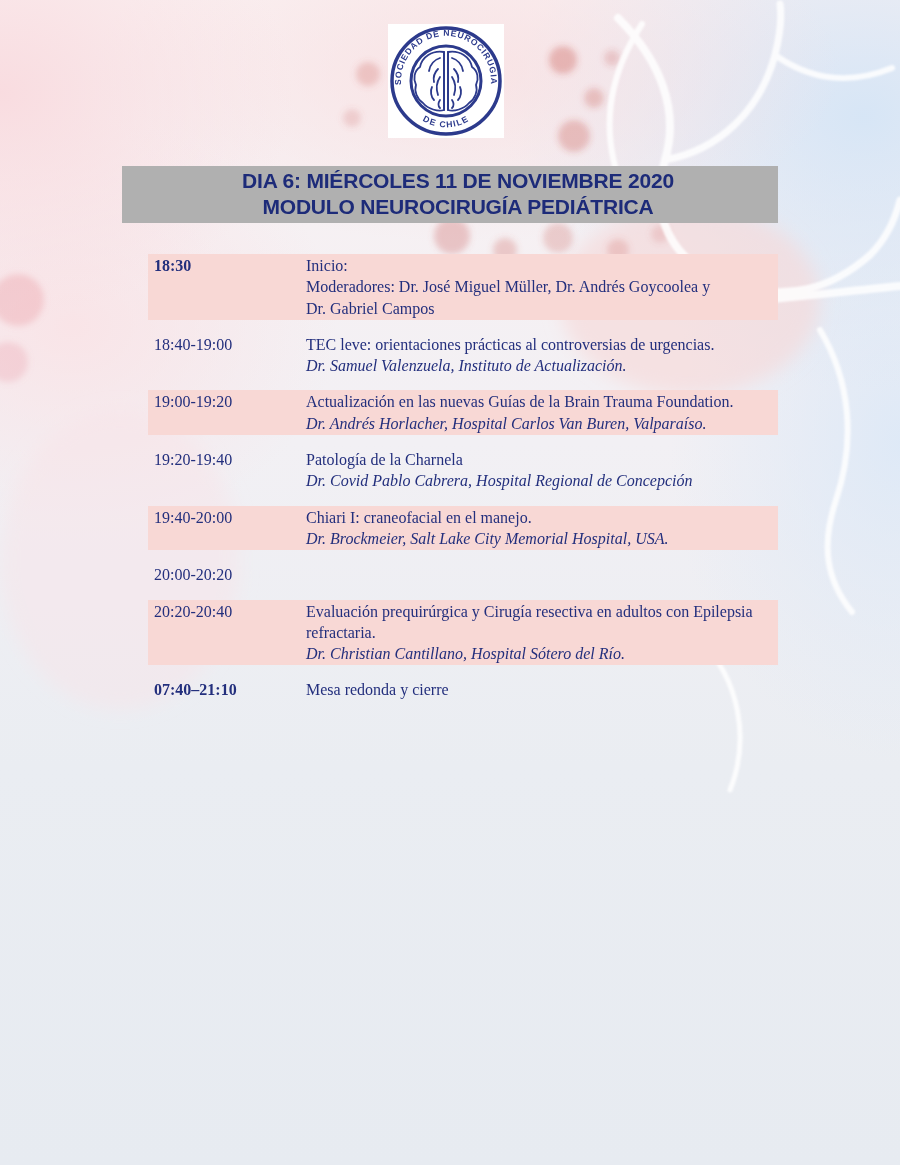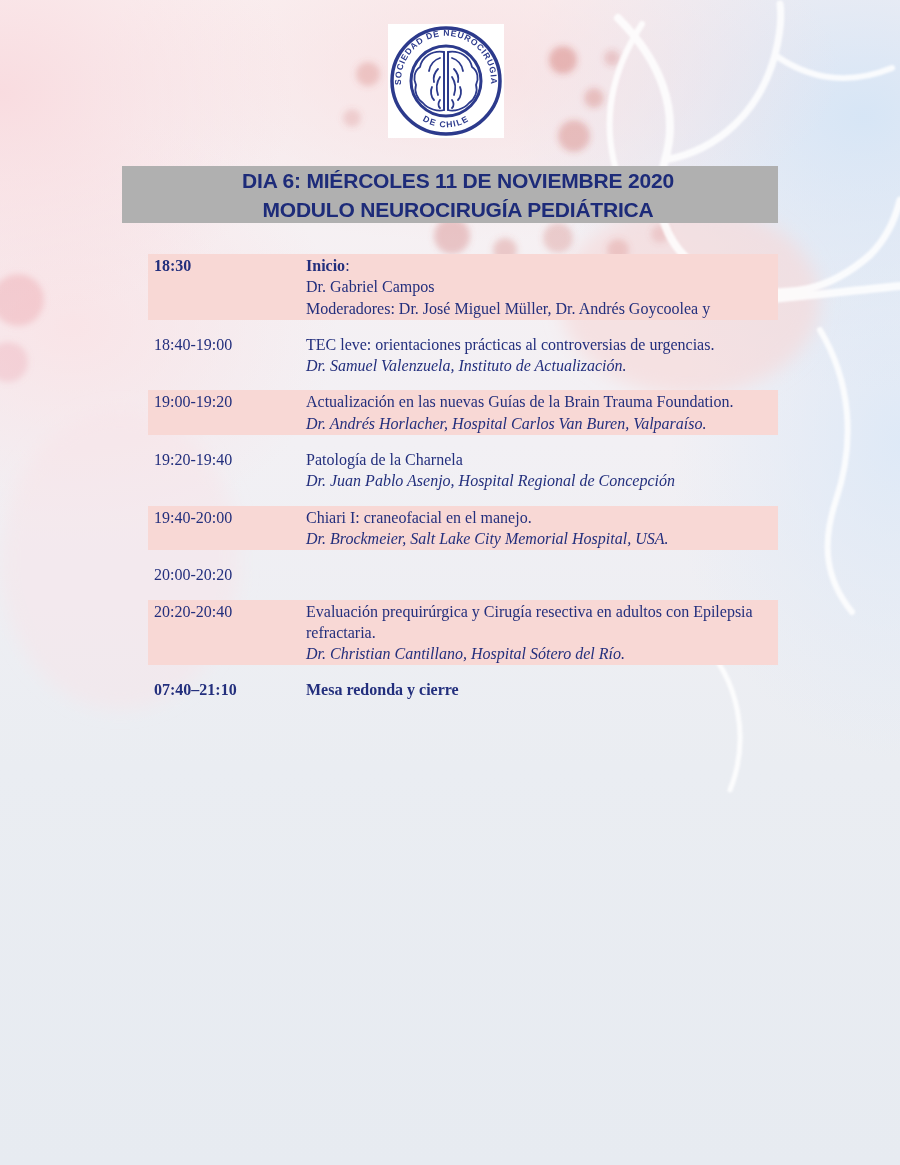--- a/index.html
+++ b/index.html
@@ -20,21 +20,21 @@
   .bg-texture{position:absolute;left:0;top:0;width:900px;height:1165px;pointer-events:none;}
 
   .logo-box{
     position:absolute;left:388px;top:24px;width:116px;height:114px;
     background:#ffffff;display:flex;align-items:center;justify-content:center;
   }
 
   .header-bar{
     position:absolute;left:122px;top:166px;width:656px;height:57px;
     background:#b0b0b0;
-    display:flex;flex-direction:column;justify-content:space-between;align-items:center;
+    display:flex;flex-direction:column;justify-content:flex-start;align-items:center;
     padding-top:2px;box-sizing:border-box;padding-left:16px;
   }
   .header-line{
     font-family:"Liberation Sans",sans-serif;font-weight:bold;
     font-size:21px;line-height:26px;letter-spacing:-0.2px;
     color:#1d2b79;text-align:center;white-space:nowrap;
   }
 
   .schedule{position:absolute;left:122px;top:254px;width:656px;}
   .row{display:flex;margin-bottom:13px;margin-left:26px;}
@@ -43,21 +43,21 @@
     width:158px;flex:0 0 158px;box-sizing:border-box;
     padding:1px 0 1px 6px;
     font-size:16px;line-height:21.3px;color:#232f7d;
   }
   .row.emphasis .time{font-weight:bold;}
   .content{
     flex:1;padding:1px 0;
     font-size:16px;line-height:21.3px;color:#232f7d;
   }
   .line{white-space:nowrap;}
-  .heading{font-weight:bold;}
+  .heading{font-weight:normal;}
   .speaker{font-style:italic;}
 </style>
 </head>
 <body>
 
 <div class="page">
 
   <svg class="bg-texture" width="900" height="1165" viewBox="0 0 900 1165" xmlns="http://www.w3.org/2000/svg">
     <defs>
       <filter id="b3" x="-60%" y="-60%" width="220%" height="220%">
@@ -141,22 +141,22 @@
     <div class="header-line">DIA 6: MIÉRCOLES 11 DE NOVIEMBRE 2020</div>
     <div class="header-line">MODULO NEUROCIRUGÍA PEDIÁTRICA</div>
   </div>
 
   <div class="schedule" id="schedule">
   <div class="row highlight emphasis">
     <div class="time">18:30</div>
     <div class="content">
       <div class="line line-heading"><span class="heading">Inicio</span><span class="suffix">:</span></div>
       <div class="body">
+            <div class="line body-line">Moderadores: Dr. José Miguel Müller, Dr. Andrés Goycoolea y</div>
             <div class="line body-line">Dr. Gabriel Campos</div>
-            <div class="line body-line">Moderadores: Dr. José Miguel Müller, Dr. Andrés Goycoolea y</div>
           </div>
 
     </div>
   </div>
 
   <div class="row">
     <div class="time">18:40-19:00</div>
     <div class="content">
 
       <div class="body">
@@ -177,21 +177,21 @@
     </div>
   </div>
 
   <div class="row">
     <div class="time">19:20-19:40</div>
     <div class="content">
 
       <div class="body">
             <div class="line body-line">Patología de la Charnela</div>
           </div>
-      <div class="line speaker">Dr. Juan Pablo Asenjo, Hospital Regional de Concepción</div>
+      <div class="line speaker">Dr. Covid Pablo Cabrera, Hospital Regional de Concepción</div>
     </div>
   </div>
 
   <div class="row highlight">
     <div class="time">19:40-20:00</div>
     <div class="content">
 
       <div class="body">
             <div class="line body-line">Chiari I: craneofacial en el manejo.</div>
           </div>

